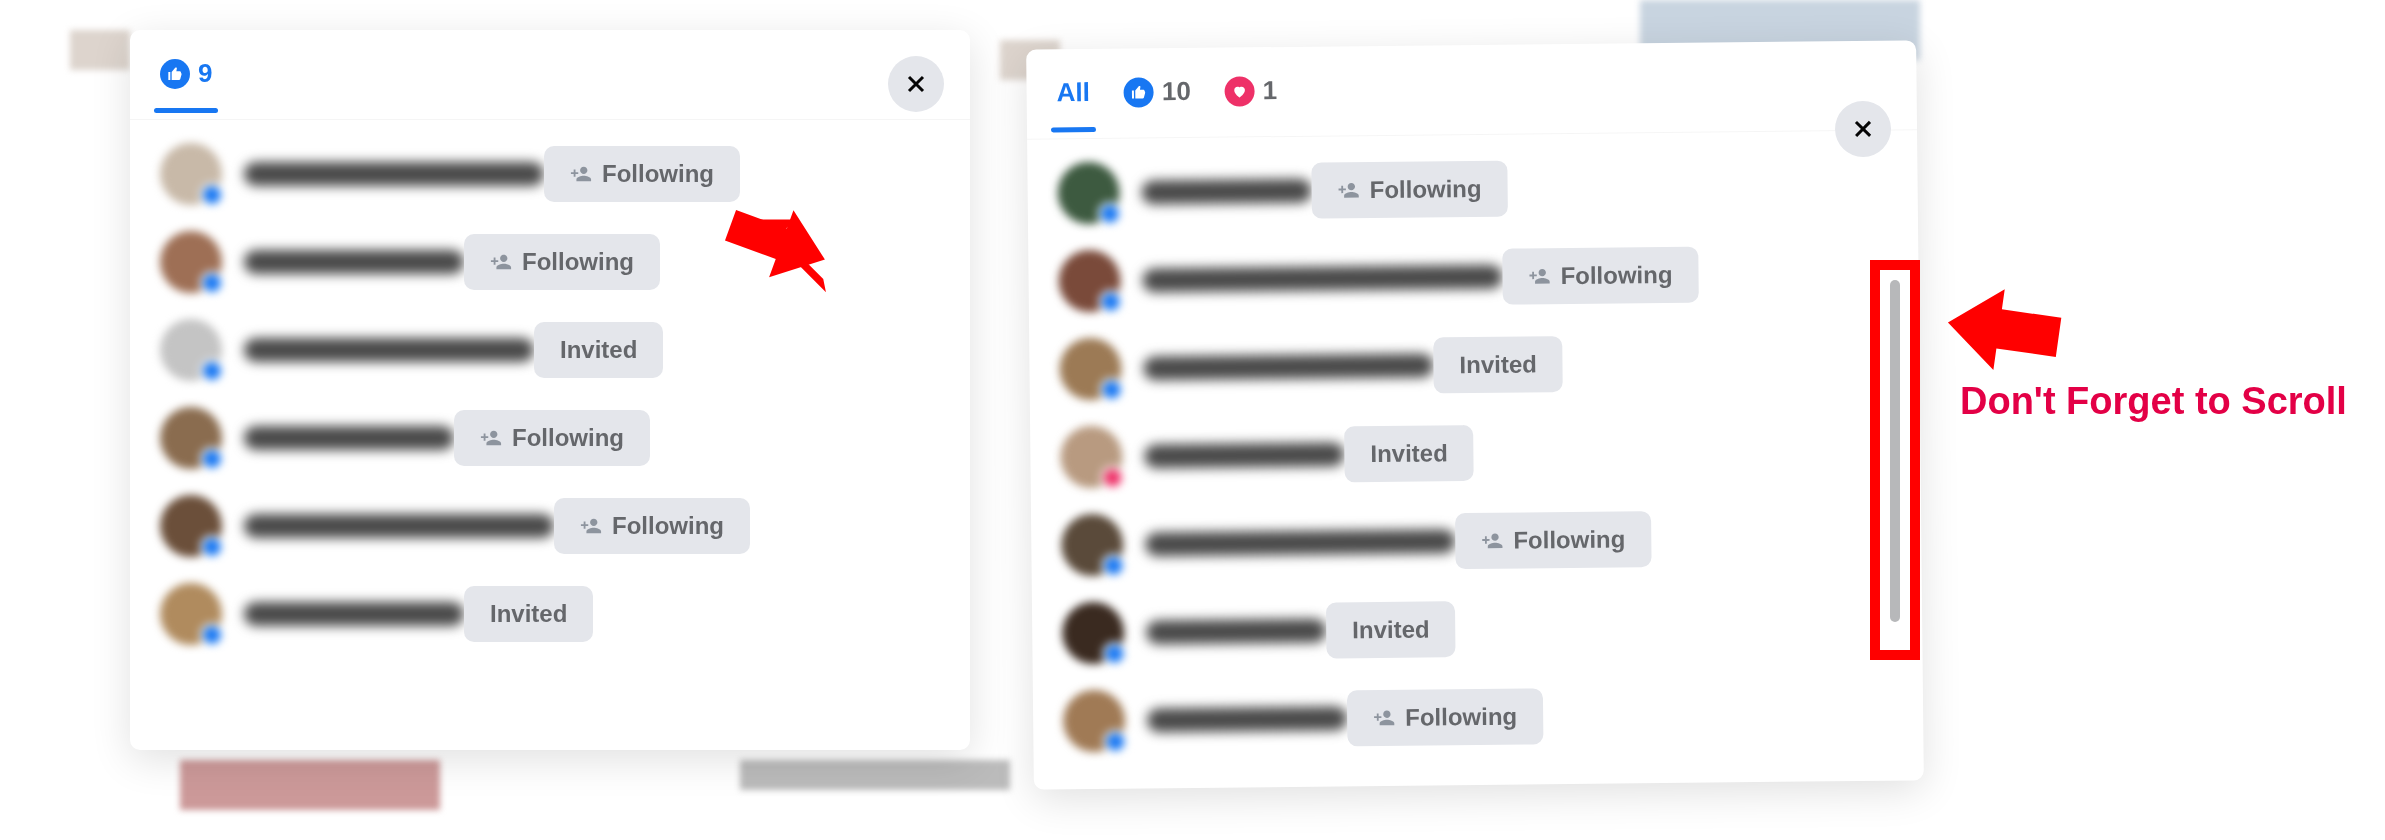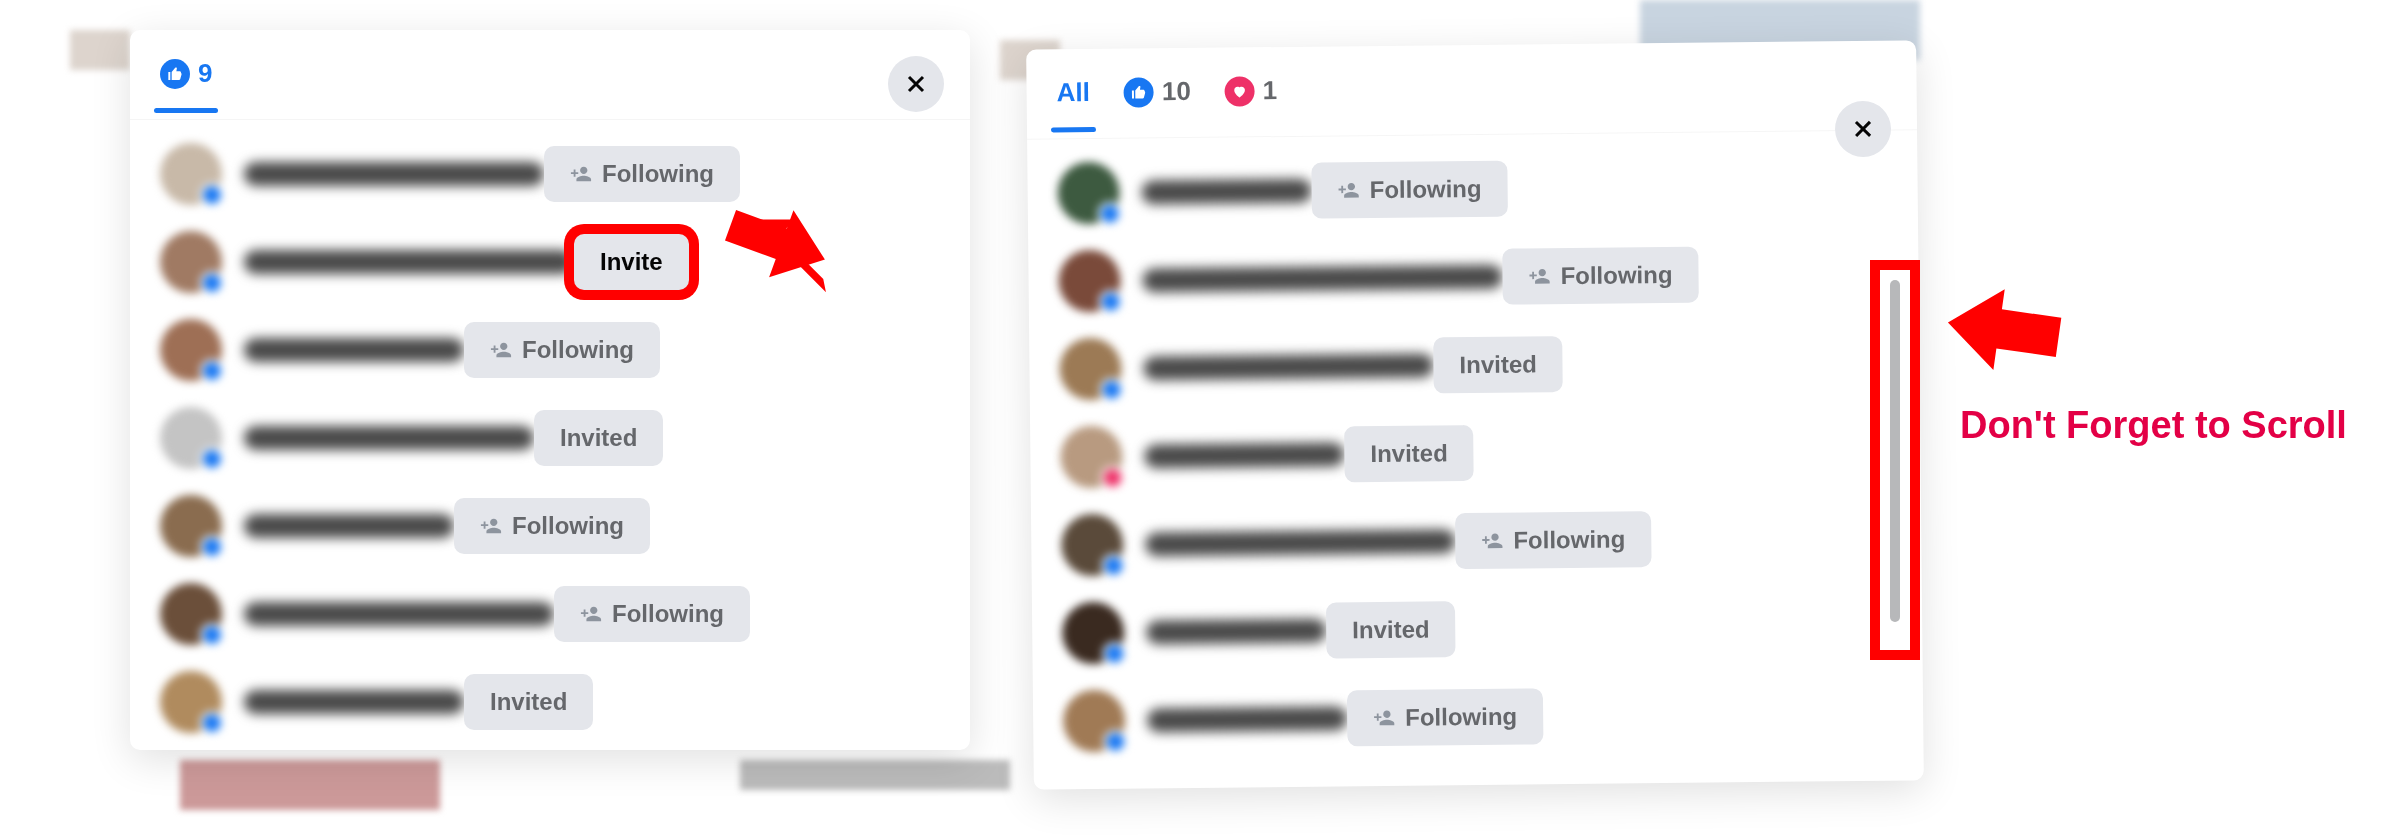--- a/index.html
+++ b/index.html
@@ -158,21 +158,20 @@
     left:10px; right:10px; top:10px; bottom:28px;
     background:#b7b8ba;
     border-radius:6px;
   }
   .annotation-text {
     position: absolute;
     color: #e30046;
     font-weight: 700;
     font-size: 38px;
     font-family: "Segoe UI", Arial, sans-serif;
-    margin-top: 24px;
   }
   .bg-chunk {
     position:absolute;
     background:#ddd4cd;
     filter: blur(3px);
   }
 </style>
 </head>
 <body>
 
@@ -205,29 +204,20 @@
         </div>
         <div class="name" style="max-width: 300px; width: 300px;"></div>
         <button class="action-btn">
           <svg class="plus-icon" viewBox="0 0 24 24">
             <path fill="#8d949e" d="M15 12c2.2 0 4-1.8 4-4s-1.8-4-4-4-4 1.8-4 4 1.8 4 4 4zm-9-2V7H4v3H1v2h3v3h2v-3h3v-2H6zm9 4c-2.7 0-8 1.3-8 4v2h16v-2c0-2.7-5.3-4-8-4z"></path>
           </svg>
           <span>Following</span>
         </button>
       </div>
       <div class="row">
-        <div class="avatar" style="background: rgb(160, 122, 99);">
-          <div class="badge"></div>
-        </div>
-        <div class="name" style="max-width: 330px; width: 330px;"></div>
-        <button class="action-btn highlight-invite invite-active">
-          <span>Invite</span>
-        </button>
-      </div>
-      <div class="row">
         <div class="avatar" style="background: rgb(158, 111, 85);">
           <div class="badge"></div>
         </div>
         <div class="name" style="max-width: 220px; width: 220px;"></div>
         <button class="action-btn">
           <svg class="plus-icon" viewBox="0 0 24 24">
             <path fill="#8d949e" d="M15 12c2.2 0 4-1.8 4-4s-1.8-4-4-4-4 1.8-4 4 1.8 4 4 4zm-9-2V7H4v3H1v2h3v3h2v-3h3v-2H6zm9 4c-2.7 0-8 1.3-8 4v2h16v-2c0-2.7-5.3-4-8-4z"></path>
           </svg>
           <span>Following</span>
         </button>

